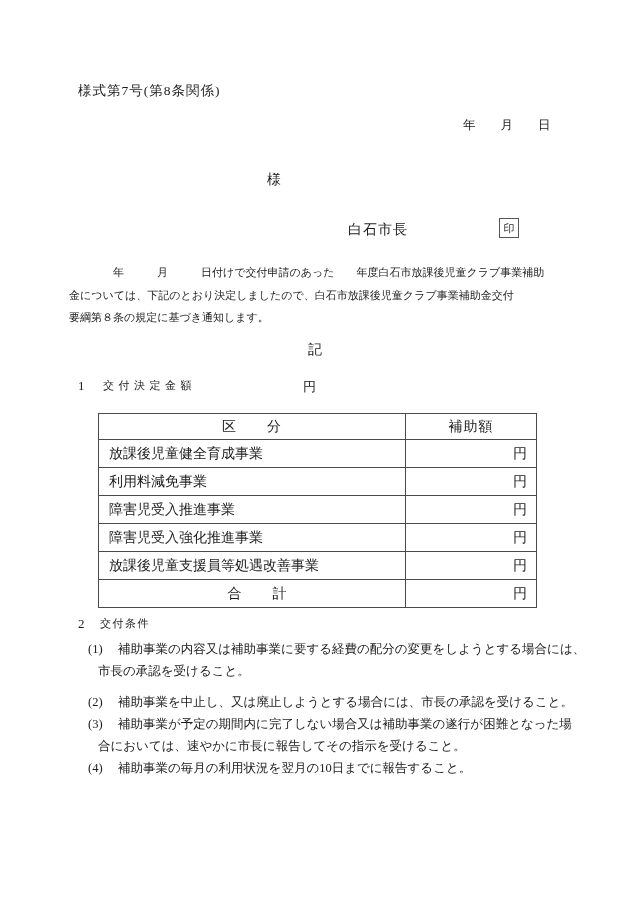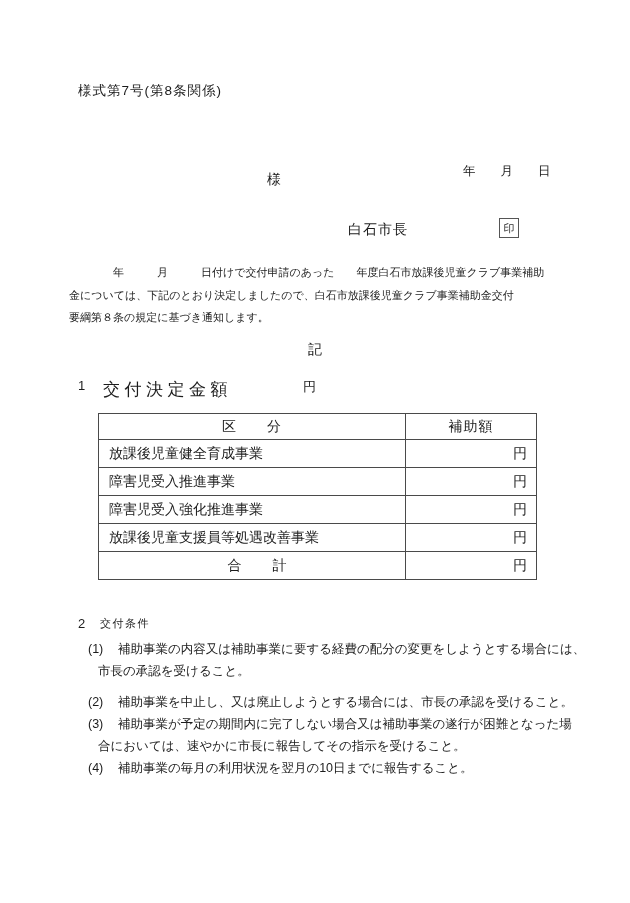--- a/index.html
+++ b/index.html
@@ -1,31 +1,31 @@
 <!DOCTYPE html>
 <html><head>
 <meta charset="utf-8">
 <style>
   html, body { margin: 0; padding: 0; background: #ffffff; }
   .page {
     position: relative;
     width: 630px;
     height: 845px;
     background: #ffffff;
-    font-family: Liberation Sans, sans-serif;
+    font-family: Liberation Serif, serif;
     color: #1c1c1c;
     overflow: hidden;
   }
   .form-number {
     position: absolute; left: 78px; top: 82px;
     font-size: 13.5px; letter-spacing: 1px; white-space: nowrap;
   }
   .date-line {
     position: absolute; left: 463px; top: 117px;
-    font-size: 12.5px; white-space: nowrap; margin-top: 46px;
+    font-size: 12.5px; white-space: nowrap;
   }
   .addressee {
     position: absolute; left: 267px; top: 171px;
     font-size: 14px;
   }
   .sender {
     position: absolute; left: 348px; top: 221px;
     font-size: 14px; letter-spacing: 1px; white-space: nowrap; text-align: center;
   }
   .seal-box {
@@ -40,21 +40,21 @@
     position: absolute; left: 69px; top: 261px;
     font-size: 11px; line-height: 22.5px;
   }
   .paragraph div { white-space: nowrap; }
   .ki {
     position: absolute; left: 0; top: 341px; width: 630px;
     text-align: center; font-size: 14px;
   }
   .sec1 { position: absolute; left: 0; top: 378px; width: 630px; height: 18px; font-size: 13px; }
   .sec1 .s1num   { position: absolute; left: 78px; }
-  .sec1 .s1title { position: absolute; left: 103px; font-size: 17px; letter-spacing: 4.5px; white-space: nowrap; }
+  .sec1 .s1title { position: absolute; left: 103px; font-size: 11px; letter-spacing: 4.5px; white-space: nowrap; }
   .sec1 .s1unit  { position: absolute; left: 303px; }
   table.grant-table {
     position: absolute; left: 98px; top: 413px;
     width: 438px; border-collapse: collapse; table-layout: fixed;
     font-size: 14px; color: #1c1c1c;
   }
   .grant-table th, .grant-table td { border: 1px solid #4a4a4a; font-weight: normal; overflow: hidden; }
   .grant-table th { height: 23px; text-align: center; letter-spacing: 1px; }
   .grant-table td { height: 25px; }
   .grant-table td.cat { padding-left: 10px; text-align: left; white-space: nowrap; }
@@ -117,20 +117,24 @@
         <th>区　　分</th>
         <th>補助額</th>
       </tr>
     </thead>
     <tbody>
       <tr>
         <td class="cat">放課後児童健全育成事業</td>
         <td class="amt">円</td>
       </tr>
       <tr>
+        <td class="cat">利用料減免事業</td>
+        <td class="amt">円</td>
+      </tr>
+      <tr>
         <td class="cat">障害児受入推進事業</td>
         <td class="amt">円</td>
       </tr>
       <tr>
         <td class="cat">障害児受入強化推進事業</td>
         <td class="amt">円</td>
       </tr>
       <tr>
         <td class="cat">放課後児童支援員等処遇改善事業</td>
         <td class="amt">円</td>

